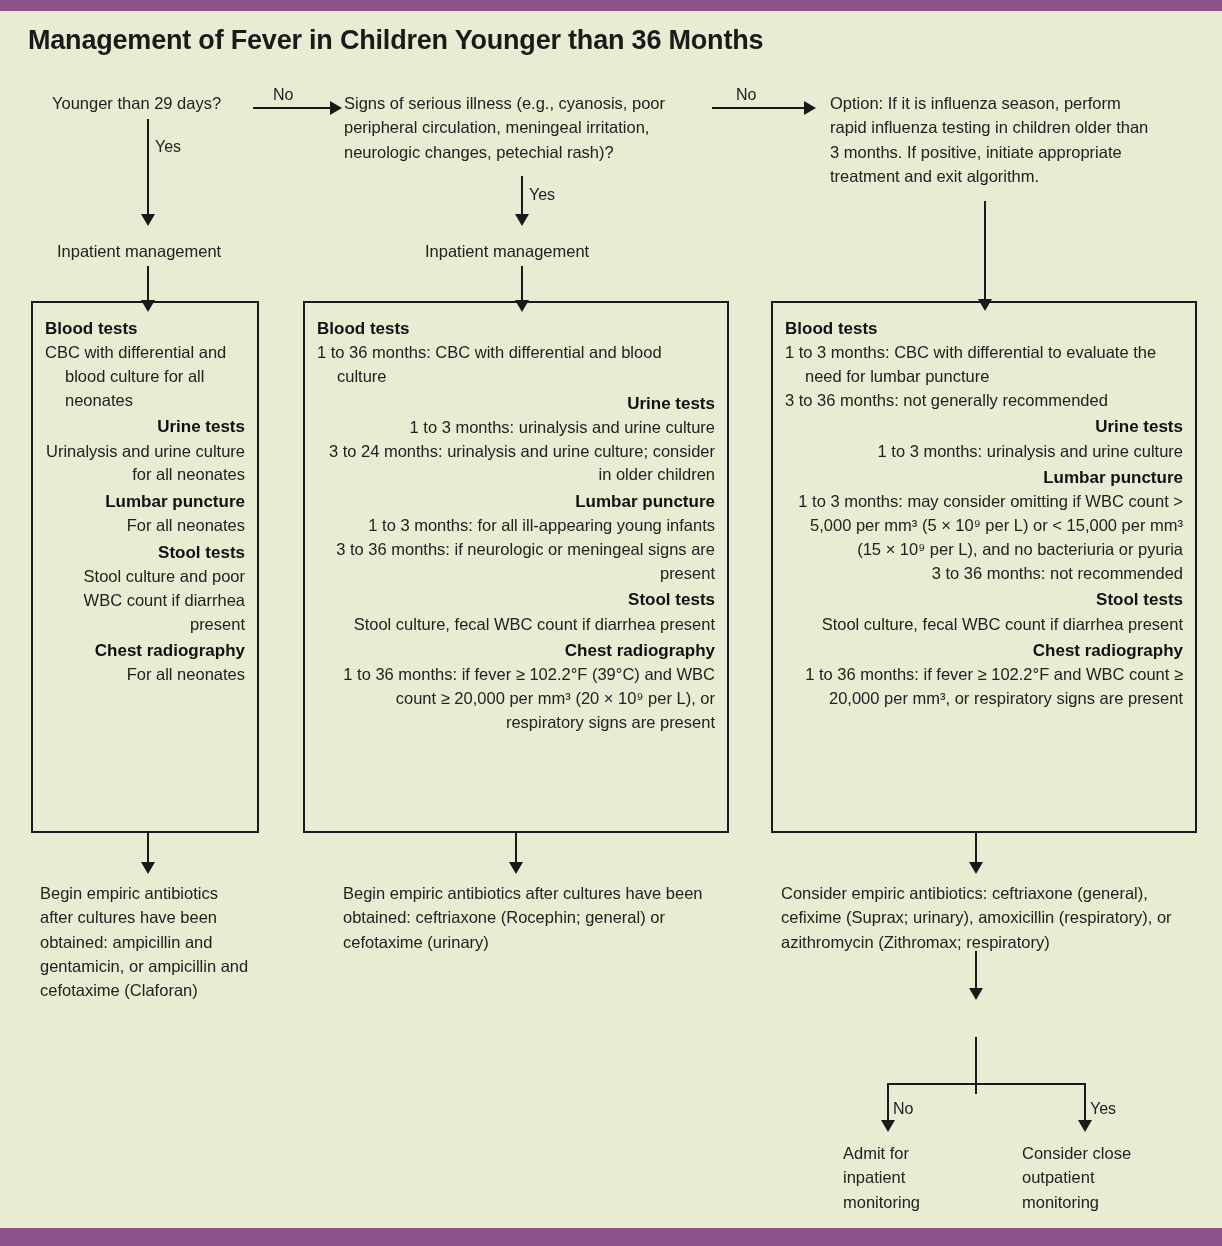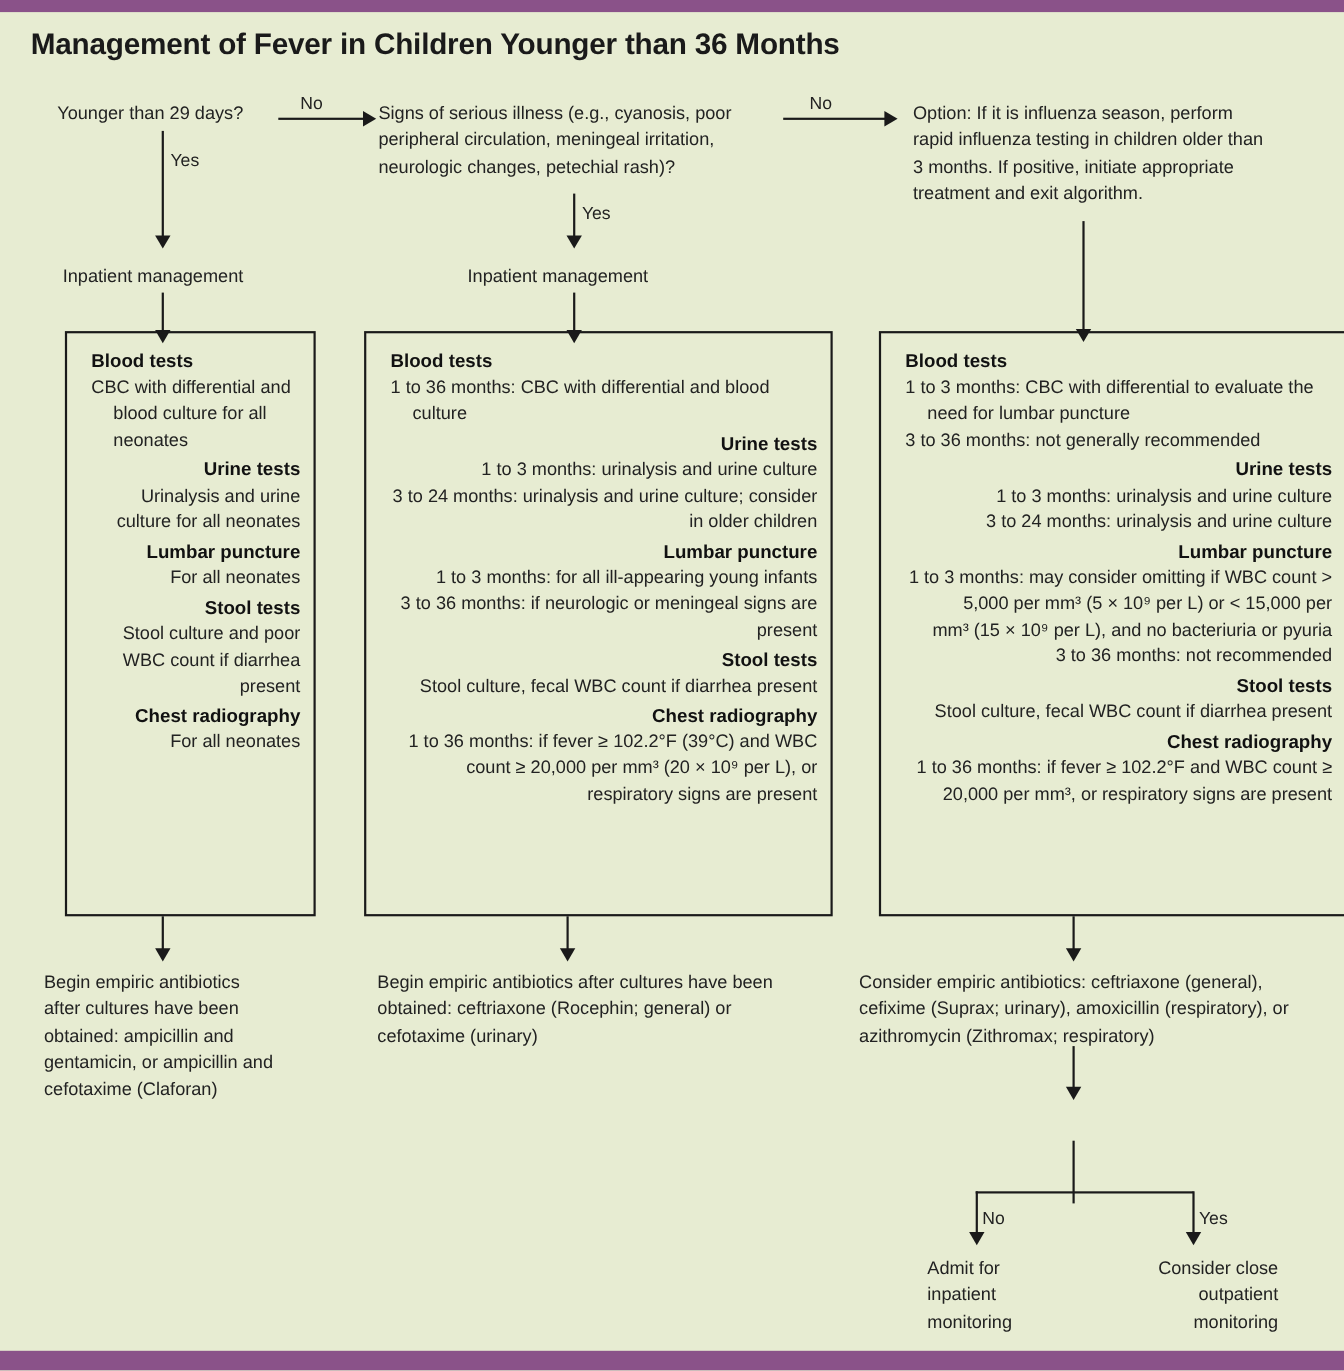--- a/index.html
+++ b/index.html
@@ -30,21 +30,21 @@
   .h-line{position:absolute;height:0;border-top:2px solid #1a1a1a;}
   .arrow-down{position:absolute;width:0;height:0;
     border-left:7px solid transparent;border-right:7px solid transparent;
     border-top:12px solid #1a1a1a;}
   .arrow-right{position:absolute;width:0;height:0;
     border-top:7px solid transparent;border-bottom:7px solid transparent;
     border-left:12px solid #1a1a1a;}
 
   .testbox{
     position:absolute;border:2.5px solid #1a1a1a;background:transparent;
-    box-sizing:border-box;padding:14px 12px 10px 22px;margin-left:28px;
+    box-sizing:border-box;padding:14px 12px 10px 12px;
   }
   .testbox h4{margin:0;font-size:17px;font-weight:bold;line-height:1.42;color:#111;}
   .testbox p{margin:0 0 0 0;font-size:16.5px;line-height:1.44;color:#222;
     padding-left:20px;text-indent:-20px;}
   .testbox .grp{margin-bottom:1px;}
   .testbox .grp + .grp{margin-top:3px;text-align:right;}
 </style>
 </head>
 <body>
 
@@ -140,21 +140,20 @@
 
   <div class="testbox" style="left:771px;top:290px;width:426px;height:532px;">
     <div class="grp">
       <h4>Blood tests</h4>
       <p>1 to 3 months: CBC with differential to evaluate the need for lumbar puncture</p>
       <p>3 to 36 months: not generally recommended</p>
     </div>
     <div class="grp">
       <h4>Urine tests</h4>
       <p>1 to 3 months: urinalysis and urine culture</p>
-      <p>3 to 24 months: urinalysis and urine culture</p>
     </div>
     <div class="grp">
       <h4>Lumbar puncture</h4>
       <p>1 to 3 months: may consider omitting if WBC count &gt; 5,000 per mm³ (5 × 10⁹ per L) or &lt; 15,000 per mm³ (15 × 10⁹ per L), and no bacteriuria or pyuria</p>
       <p>3 to 36 months: not recommended</p>
     </div>
     <div class="grp">
       <h4>Stool tests</h4>
       <p>Stool culture, fecal WBC count if diarrhea present</p>
     </div>
@@ -189,15 +188,15 @@
   <div class="v-line" style="left:887px;top:1072px;height:40px;"></div>
   <div class="arrow-down" style="left:881px;top:1109px;"></div>
   <div class="edge-label" style="left:893px;top:1089px;">No</div>
 
   <div class="v-line" style="left:1084px;top:1072px;height:40px;"></div>
   <div class="arrow-down" style="left:1078px;top:1109px;"></div>
   <div class="edge-label" style="left:1090px;top:1089px;">Yes</div>
 
   <div class="node" style="left:843px;top:1130px;width:115px;">Admit for inpatient monitoring</div>
 
-  <div class="node" style="left:1022px;top:1130px;width:140px;text-align:right;">Consider close outpatient monitoring</div>
+  <div class="node" style="left:1022px;top:1130px;width:140px;">Consider close outpatient monitoring</div>
 
 </div>
 
 </body></html>

